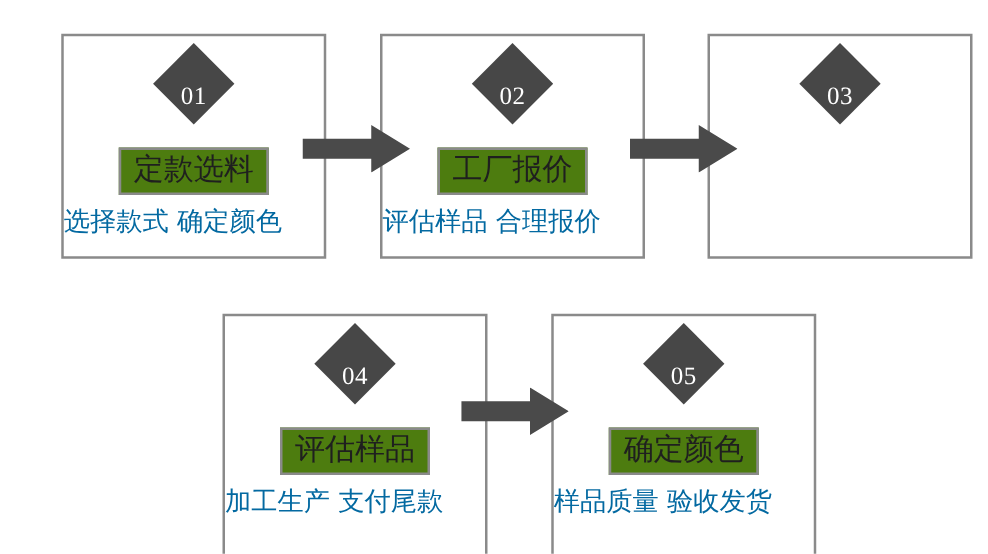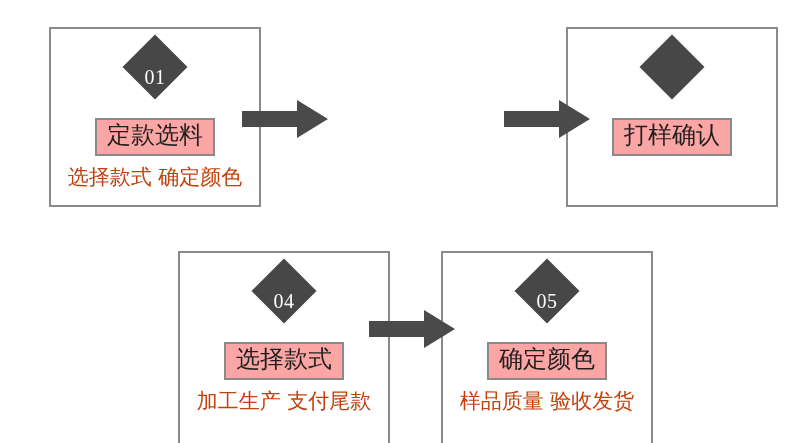--- a/index.html
+++ b/index.html
@@ -69,40 +69,40 @@
   }
 
   
   .step-title {
     position: absolute;
     left: 50%;
     top: 89px;
     transform: translateX(-50%);
     box-sizing: border-box;
     border: 2px solid #8a8a8a;
-    background: #fca5a5;
+    background: #4d7c0f;
     padding: 2px 10px 4px 10px;
     font-size: 24px;
     line-height: 1.15;
     white-space: nowrap;
     color: #1f1f1f;
     font-family: "DejaVu Sans", "Liberation Sans", sans-serif;
   }
 
   
   .step-subtitle {
     position: absolute;
     left: 0;
     right: 0;
     top: 136px;
-    text-align: center;
+    text-align: left;
     font-size: 21px;
     line-height: 1.2;
     white-space: nowrap;
-    color: #c2410c;
+    color: #0369a1;
     font-family: "DejaVu Sans", "Liberation Sans", sans-serif;
   }
 
   
   .flow-arrow {
     position: absolute;
     display: block;
   }
   .arrow-1 { left: 226px; top: 100px; }
   .arrow-2 { left: 488px; top: 100px; }
@@ -113,30 +113,36 @@
 
 <div id="flow-canvas">
 
   <div class="step-card row-top card-1">
     <div class="diamond-badge"></div>
     <div class="diamond-number">01</div>
     <div class="step-title">定款选料</div>
     <div class="step-subtitle">选择款式 确定颜色</div>
   </div>
 
+  <div class="step-card row-top card-2">
+    <div class="diamond-badge"></div>
+    <div class="diamond-number">02</div>
+    <div class="step-title">工厂报价</div>
+    <div class="step-subtitle">评估样品 合理报价</div>
+  </div>
 
   <div class="step-card row-top card-3">
     <div class="diamond-badge"></div>
-    <div class="step-title">打样确认</div>
+    <div class="diamond-number">03</div>
   </div>
 
   <div class="step-card row-bot card-4">
     <div class="diamond-badge"></div>
     <div class="diamond-number">04</div>
-    <div class="step-title">选择款式</div>
+    <div class="step-title">评估样品</div>
     <div class="step-subtitle">加工生产 支付尾款</div>
   </div>
 
   <div class="step-card row-bot card-5">
     <div class="diamond-badge"></div>
     <div class="diamond-number">05</div>
     <div class="step-title">确定颜色</div>
     <div class="step-subtitle">样品质量 验收发货</div>
   </div>
 

